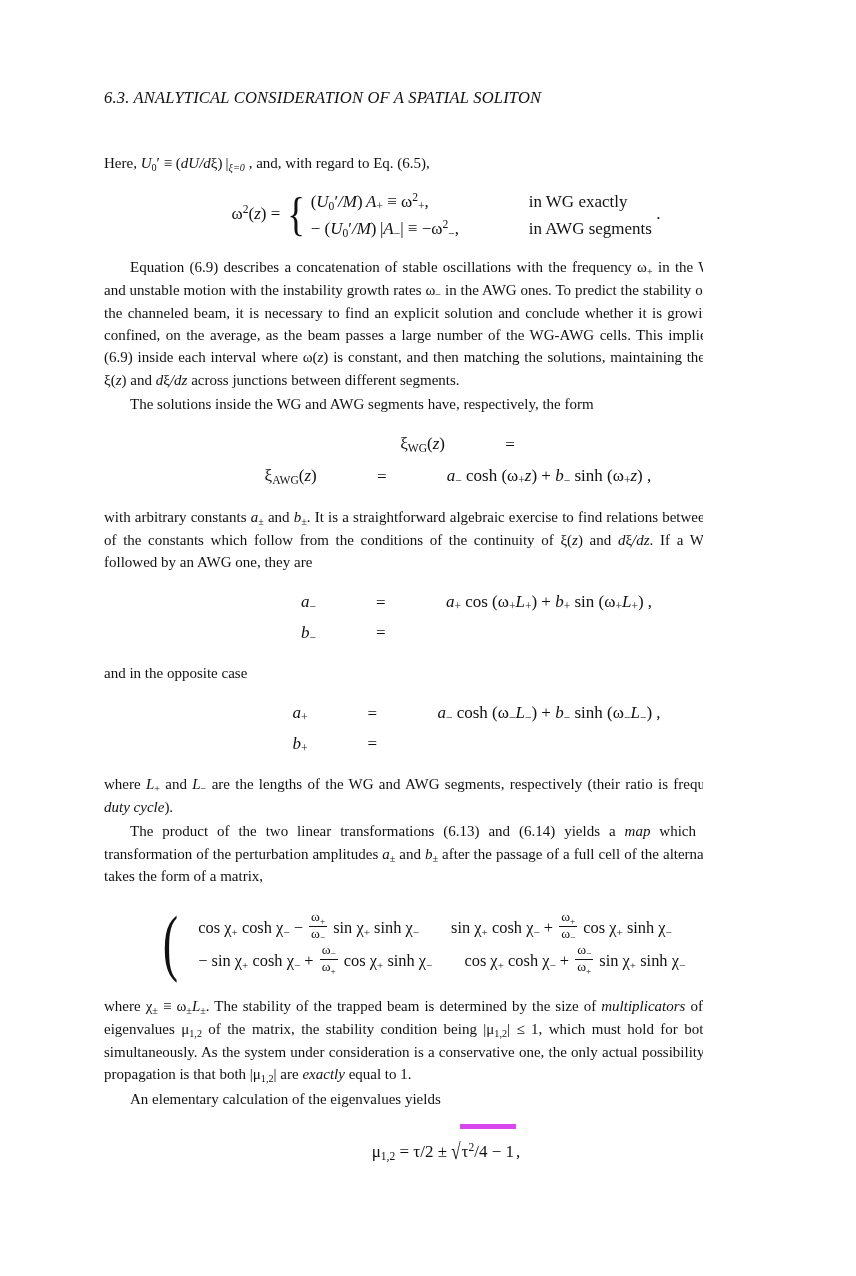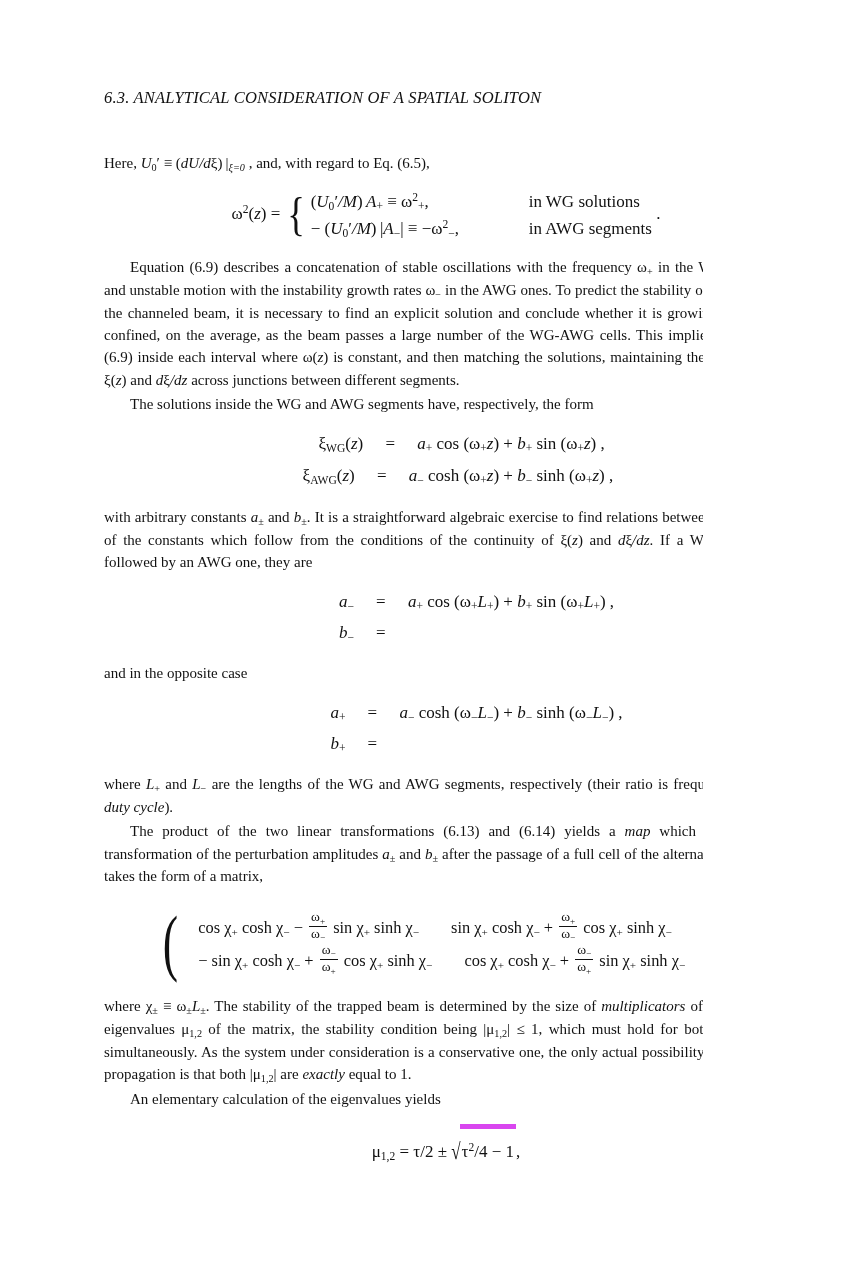--- a/index.html
+++ b/index.html
@@ -118,23 +118,24 @@
   .cases-rows .cell-l { min-width: 218px; }
   .cases-rows .cell-r { }
 
   
   .aligned {
     display: inline-block;
     text-align: left;
   }
   .aligned .row {
     display: flex;
-    align-items: flex-start;
+    align-items: flex-end;
     line-height: 1.75;
     white-space: nowrap;
+    gap: 38px;
   }
   .aligned .lhs {
     min-width: 76px;
     text-align: right;
     padding-right: 14px;
   }
   .aligned .eqs {
     width: 26px;
     text-align: center;
   }
@@ -232,21 +233,21 @@
     <div class="eq">
       <div class="body math">
         <span class="nb">ω<sup>2</sup>(<i>z</i>) =</span>
         <span class="cases">
           <span class="brace">{</span>
           <span class="cases-rows">
             <span class="row">
               <span class="cell-l">
                 (<i>U</i><sub>0</sub>′<i>/M</i>) <i>A</i><sub>+</sub> ≡ ω<sup>2</sup><sub>+</sub>,
               </span>
-              <span class="cell-r">in WG solutions</span>
+              <span class="cell-r">in WG exactly</span>
             </span>
             <span class="row">
               <span class="cell-l">
                 − (<i>U</i><sub>0</sub>′<i>/M</i>) |<i>A</i><sub>−</sub>| ≡ −ω<sup>2</sup><sub>−</sub>,
               </span>
               <span class="cell-r">in AWG segments</span>
             </span>
           </span>
         </span>
         <span>.</span>
@@ -266,23 +267,20 @@
     </p>
 
     <p class="indent">The solutions inside the WG and AWG segments have, respectively, the form</p>
 
     <div class="eq">
       <div class="body math">
         <span class="aligned">
           <span class="row">
             <span class="lhs">ξ<sub class="up">WG</sub>(<i>z</i>)</span>
             <span class="eqs">=</span>
-            <span class="rhs">
-              <i>a</i><sub>+</sub> cos (ω<sub>+</sub><i>z</i>) + <i>b</i><sub>+</sub> sin (ω<sub>+</sub><i>z</i>) ,
-            </span>
           </span>
         </span>
       </div>
       <div class="tag">(6.11)</div>
     </div>
 
     <div class="eq" style="margin-top:-12px;">
       <div class="body math">
         <span class="aligned">
           <span class="row">

